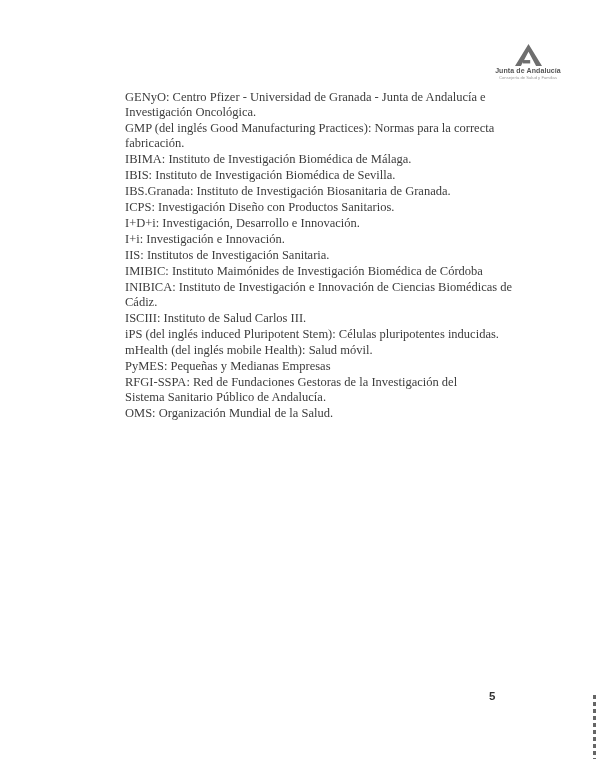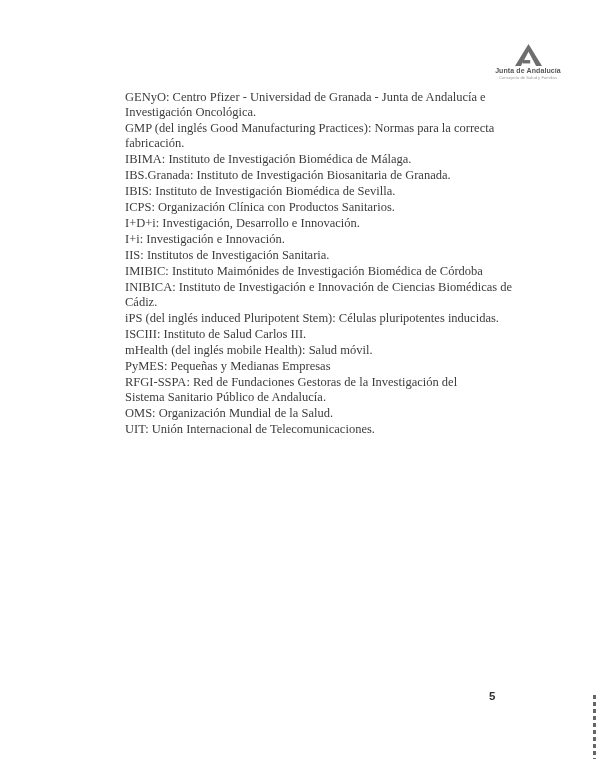--- a/index.html
+++ b/index.html
@@ -88,33 +88,32 @@
   <div class="logo-title">Junta de Andalucía</div>
   <div class="logo-subtitle">Consejería de Salud y Familias</div>
 </div>
 
 <div class="glossary">
   <p>GENyO: Centro Pfizer - Universidad de Granada - Junta de Andalucía e
 Investigación Oncológica.</p>
   <p>GMP (del inglés Good Manufacturing Practices): Normas para la correcta
 fabricación.</p>
   <p>IBIMA: Instituto de Investigación Biomédica de Málaga.</p>
+  <p>IBIS: Instituto de Investigación Biomédica de Sevilla.</p>
   <p>IBS.Granada: Instituto de Investigación Biosanitaria de Granada.</p>
-  <p>IBIS: Instituto de Investigación Biomédica de Sevilla.</p>
-  <p>ICPS: Organización Clínica con Productos Sanitarios.</p>
+  <p>ICPS: Investigación Diseño con Productos Sanitarios.</p>
   <p>I+D+i: Investigación, Desarrollo e Innovación.</p>
   <p>I+i: Investigación e Innovación.</p>
   <p>IIS: Institutos de Investigación Sanitaria.</p>
   <p>IMIBIC: Instituto Maimónides de Investigación Biomédica de Córdoba</p>
   <p>INIBICA: Instituto de Investigación e Innovación de Ciencias Biomédicas de
 Cádiz.</p>
+  <p>ISCIII: Instituto de Salud Carlos III.</p>
   <p>iPS (del inglés induced Pluripotent Stem): Células pluripotentes inducidas.</p>
-  <p>ISCIII: Instituto de Salud Carlos III.</p>
   <p>mHealth (del inglés mobile Health): Salud móvil.</p>
   <p>PyMES: Pequeñas y Medianas Empresas</p>
   <p>RFGI-SSPA: Red de Fundaciones Gestoras de la Investigación del
 Sistema Sanitario Público de Andalucía.</p>
   <p>OMS: Organización Mundial de la Salud.</p>
-  <p>UIT: Unión Internacional de Telecomunicaciones.</p>
 </div>
 
 <div class="page-number">5</div>
 <div class="edge-strip"></div>
 
 </body></html>

